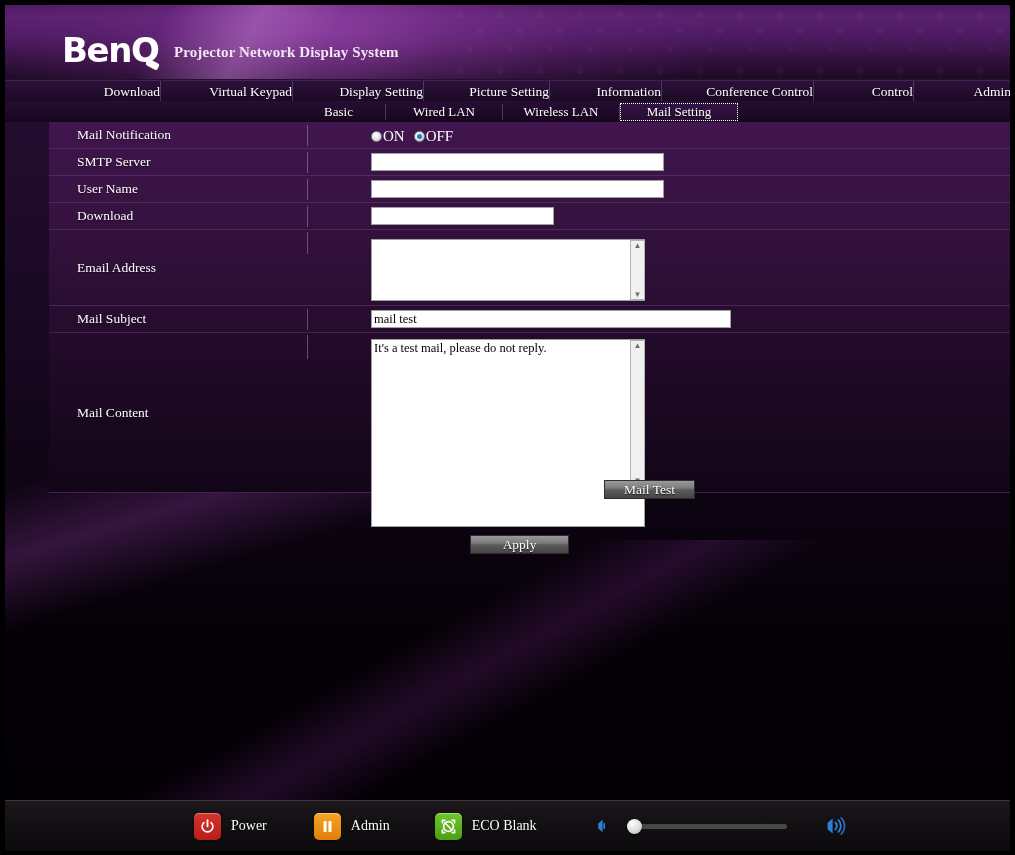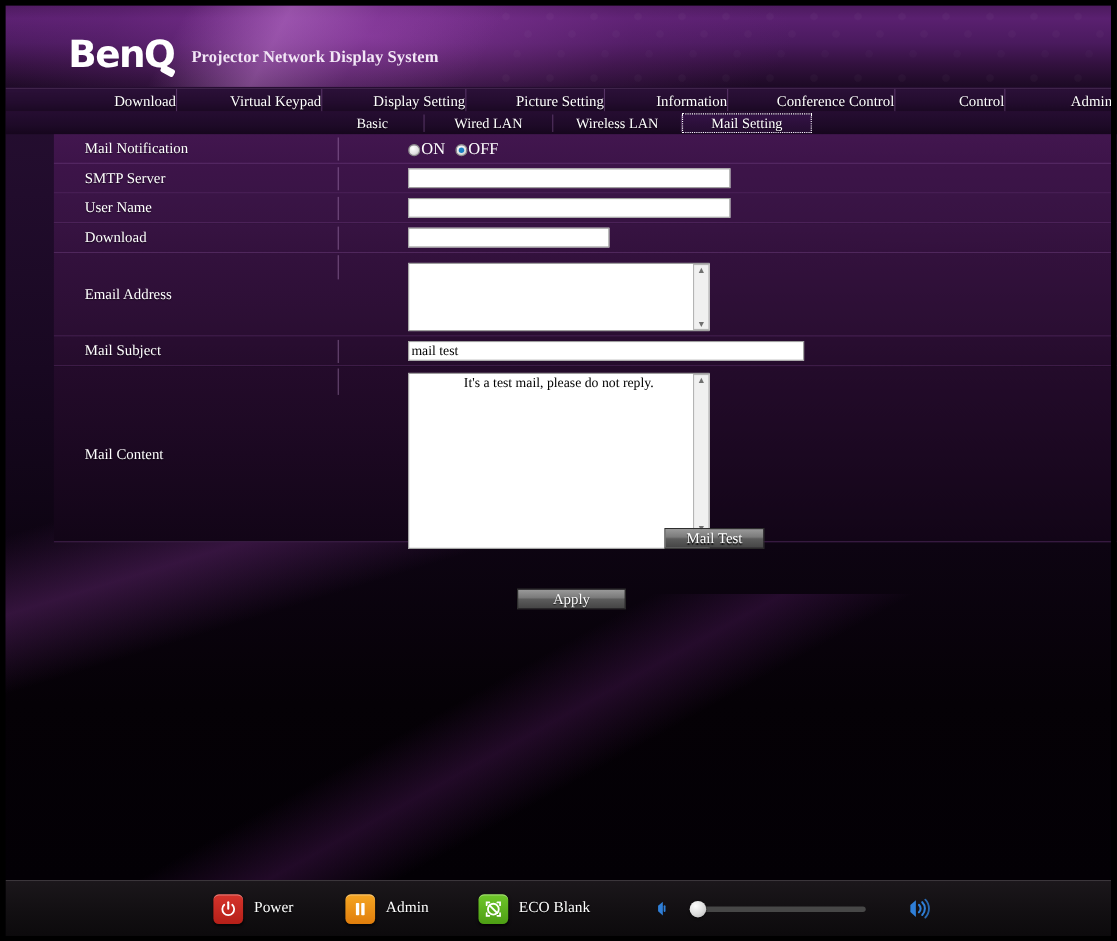--- a/index.html
+++ b/index.html
@@ -297,21 +297,21 @@
 
     <div class="row r6">
       <div class="lbl">Mail Subject</div>
       <div class="divider" style="top:3px;height:21px;"></div>
       <input class="tinput" style="position: absolute; left: 322px; top: 4px; width: 360px;" value="mail test">
     </div>
 
     <div class="row r7">
       <div class="lbl">Mail Content</div>
       <div class="divider" style="top:2px;height:24px;"></div>
-      <textarea class="tarea" style="position: absolute; left: 322px; top: 6px; width: 274px; height: 160px; text-align: center;">It's a test mail, please do not reply.</textarea>
+      <textarea class="tarea" style="position: absolute; left: 322px; top: 6px; width: 274px; height: 188px;">It's a test mail, please do not reply.</textarea>
       <div class="scroll" style="left:581px;top:7px;height:146px;">
         <span class="arw">▲</span>
         <span class="arw">▼</span>
       </div>
     </div>
 
   </div>
 
   <div class="btn mailtest">
       <span>Mail Test</span>

